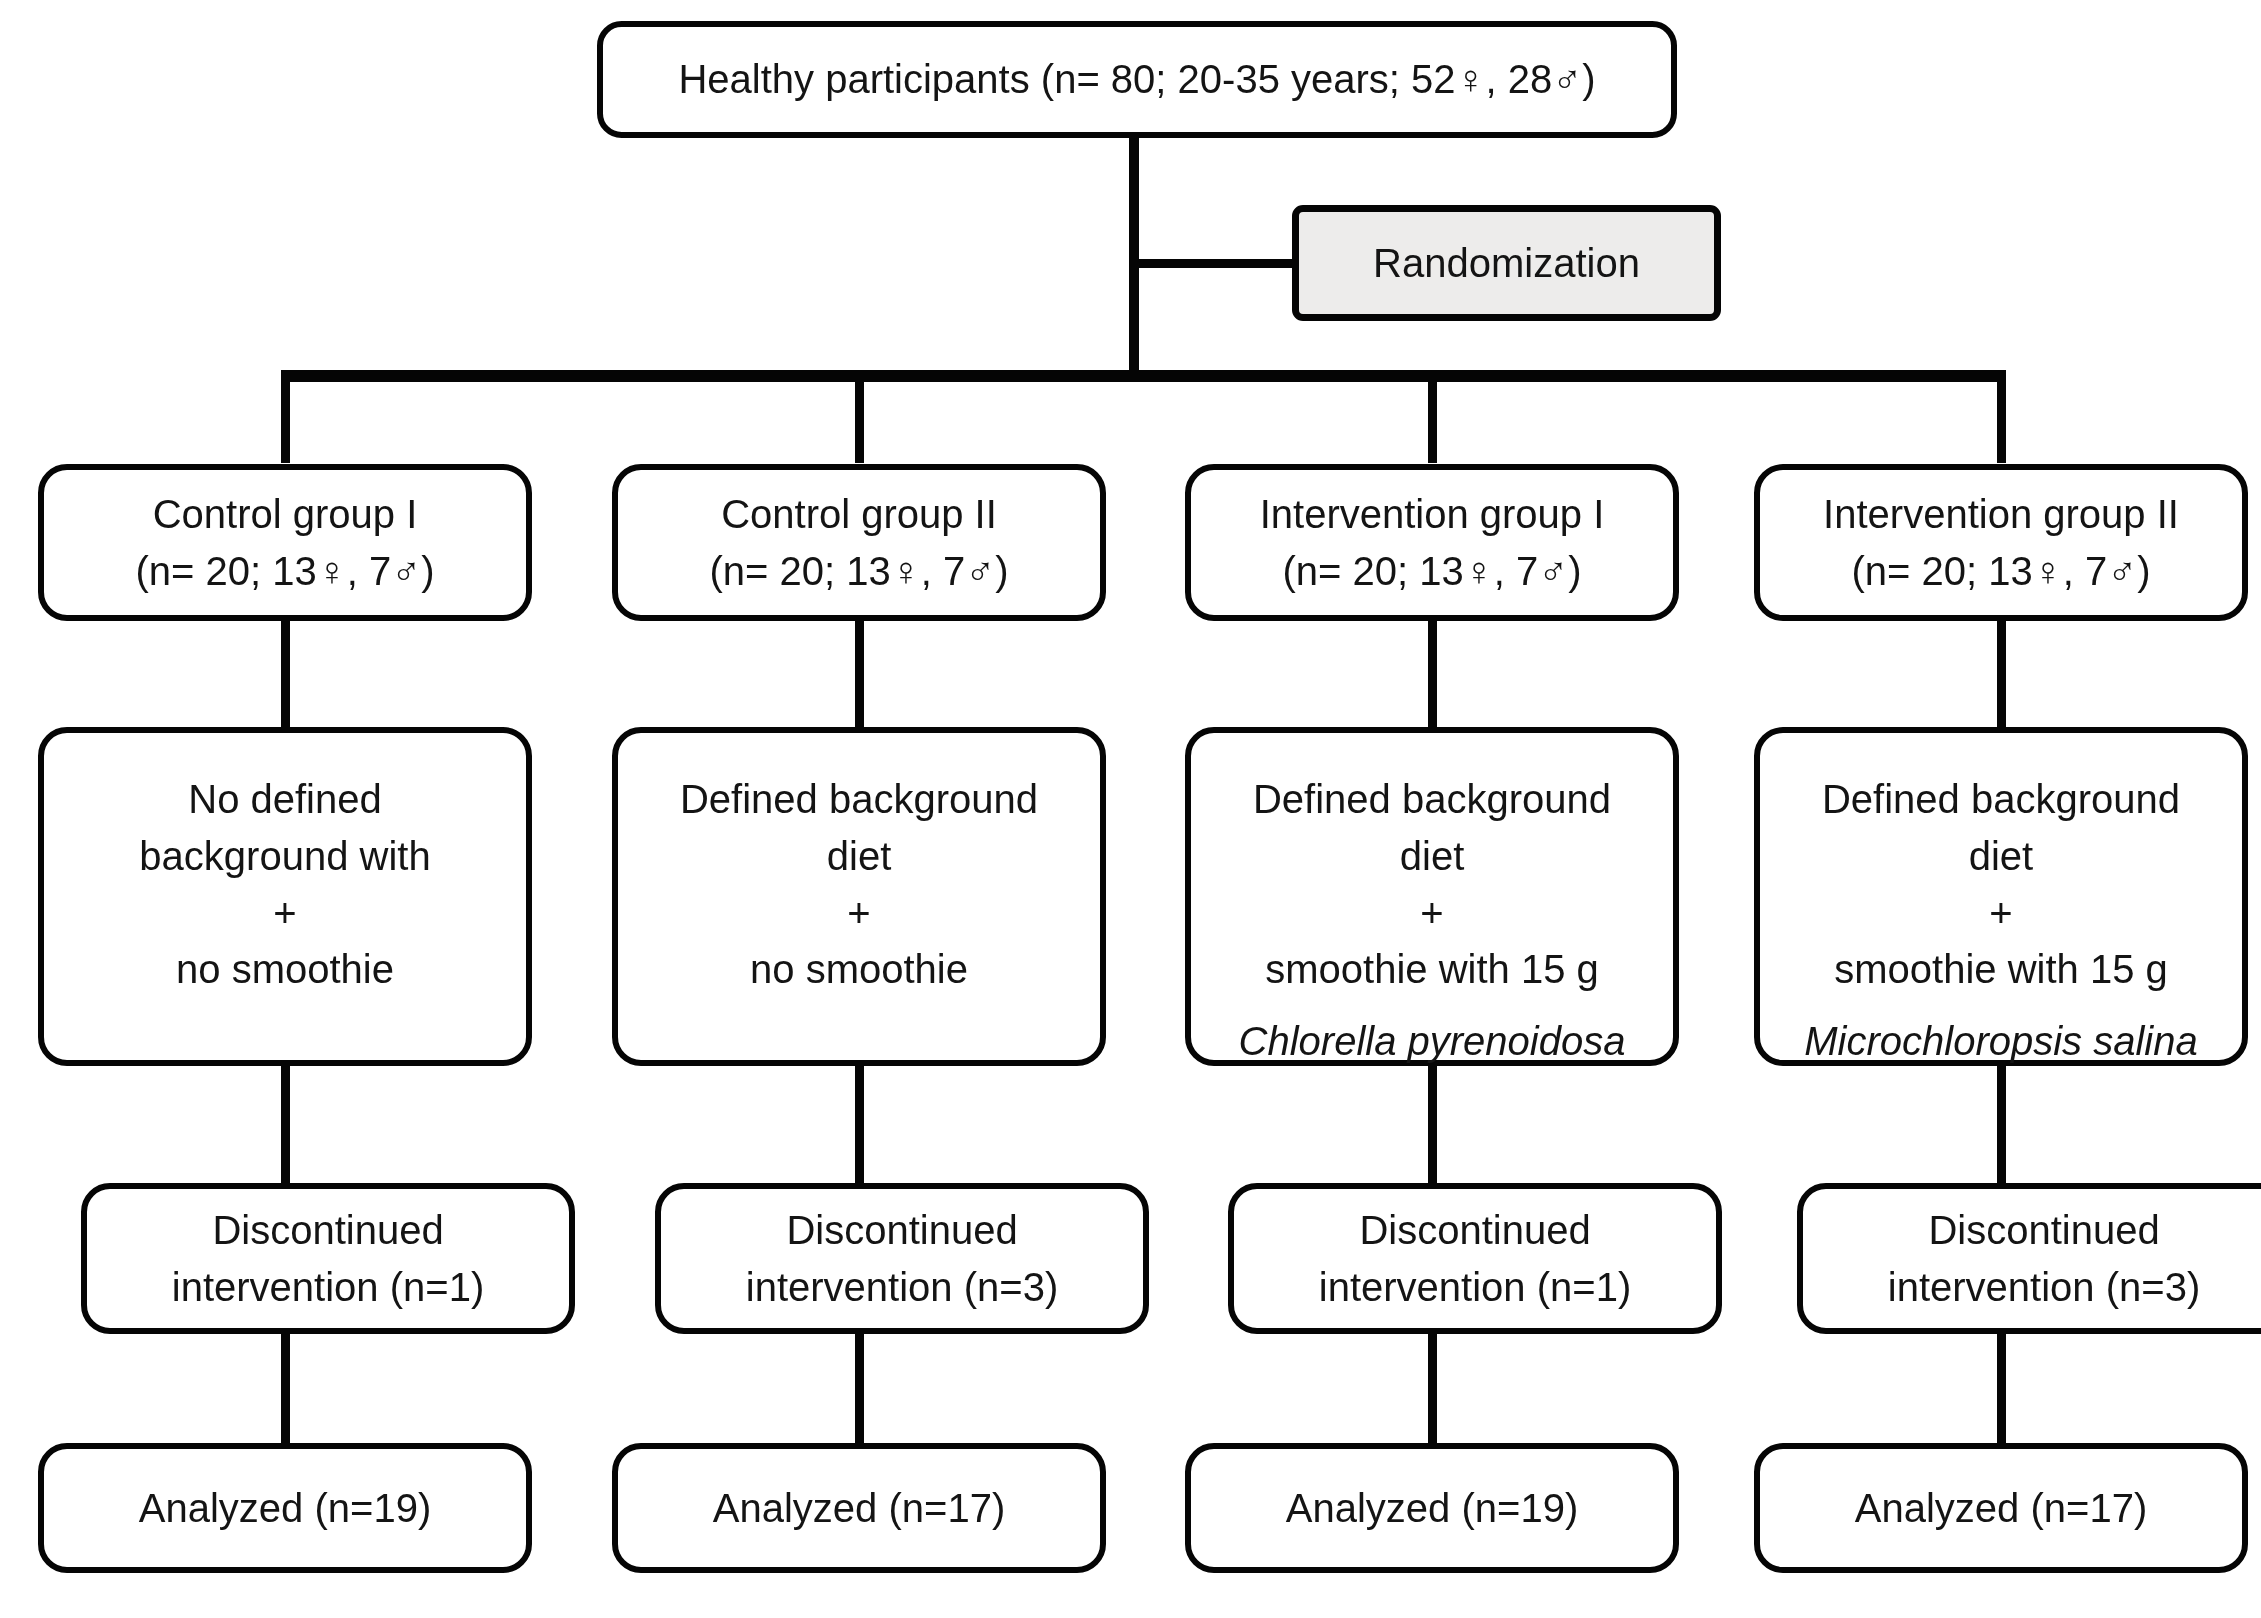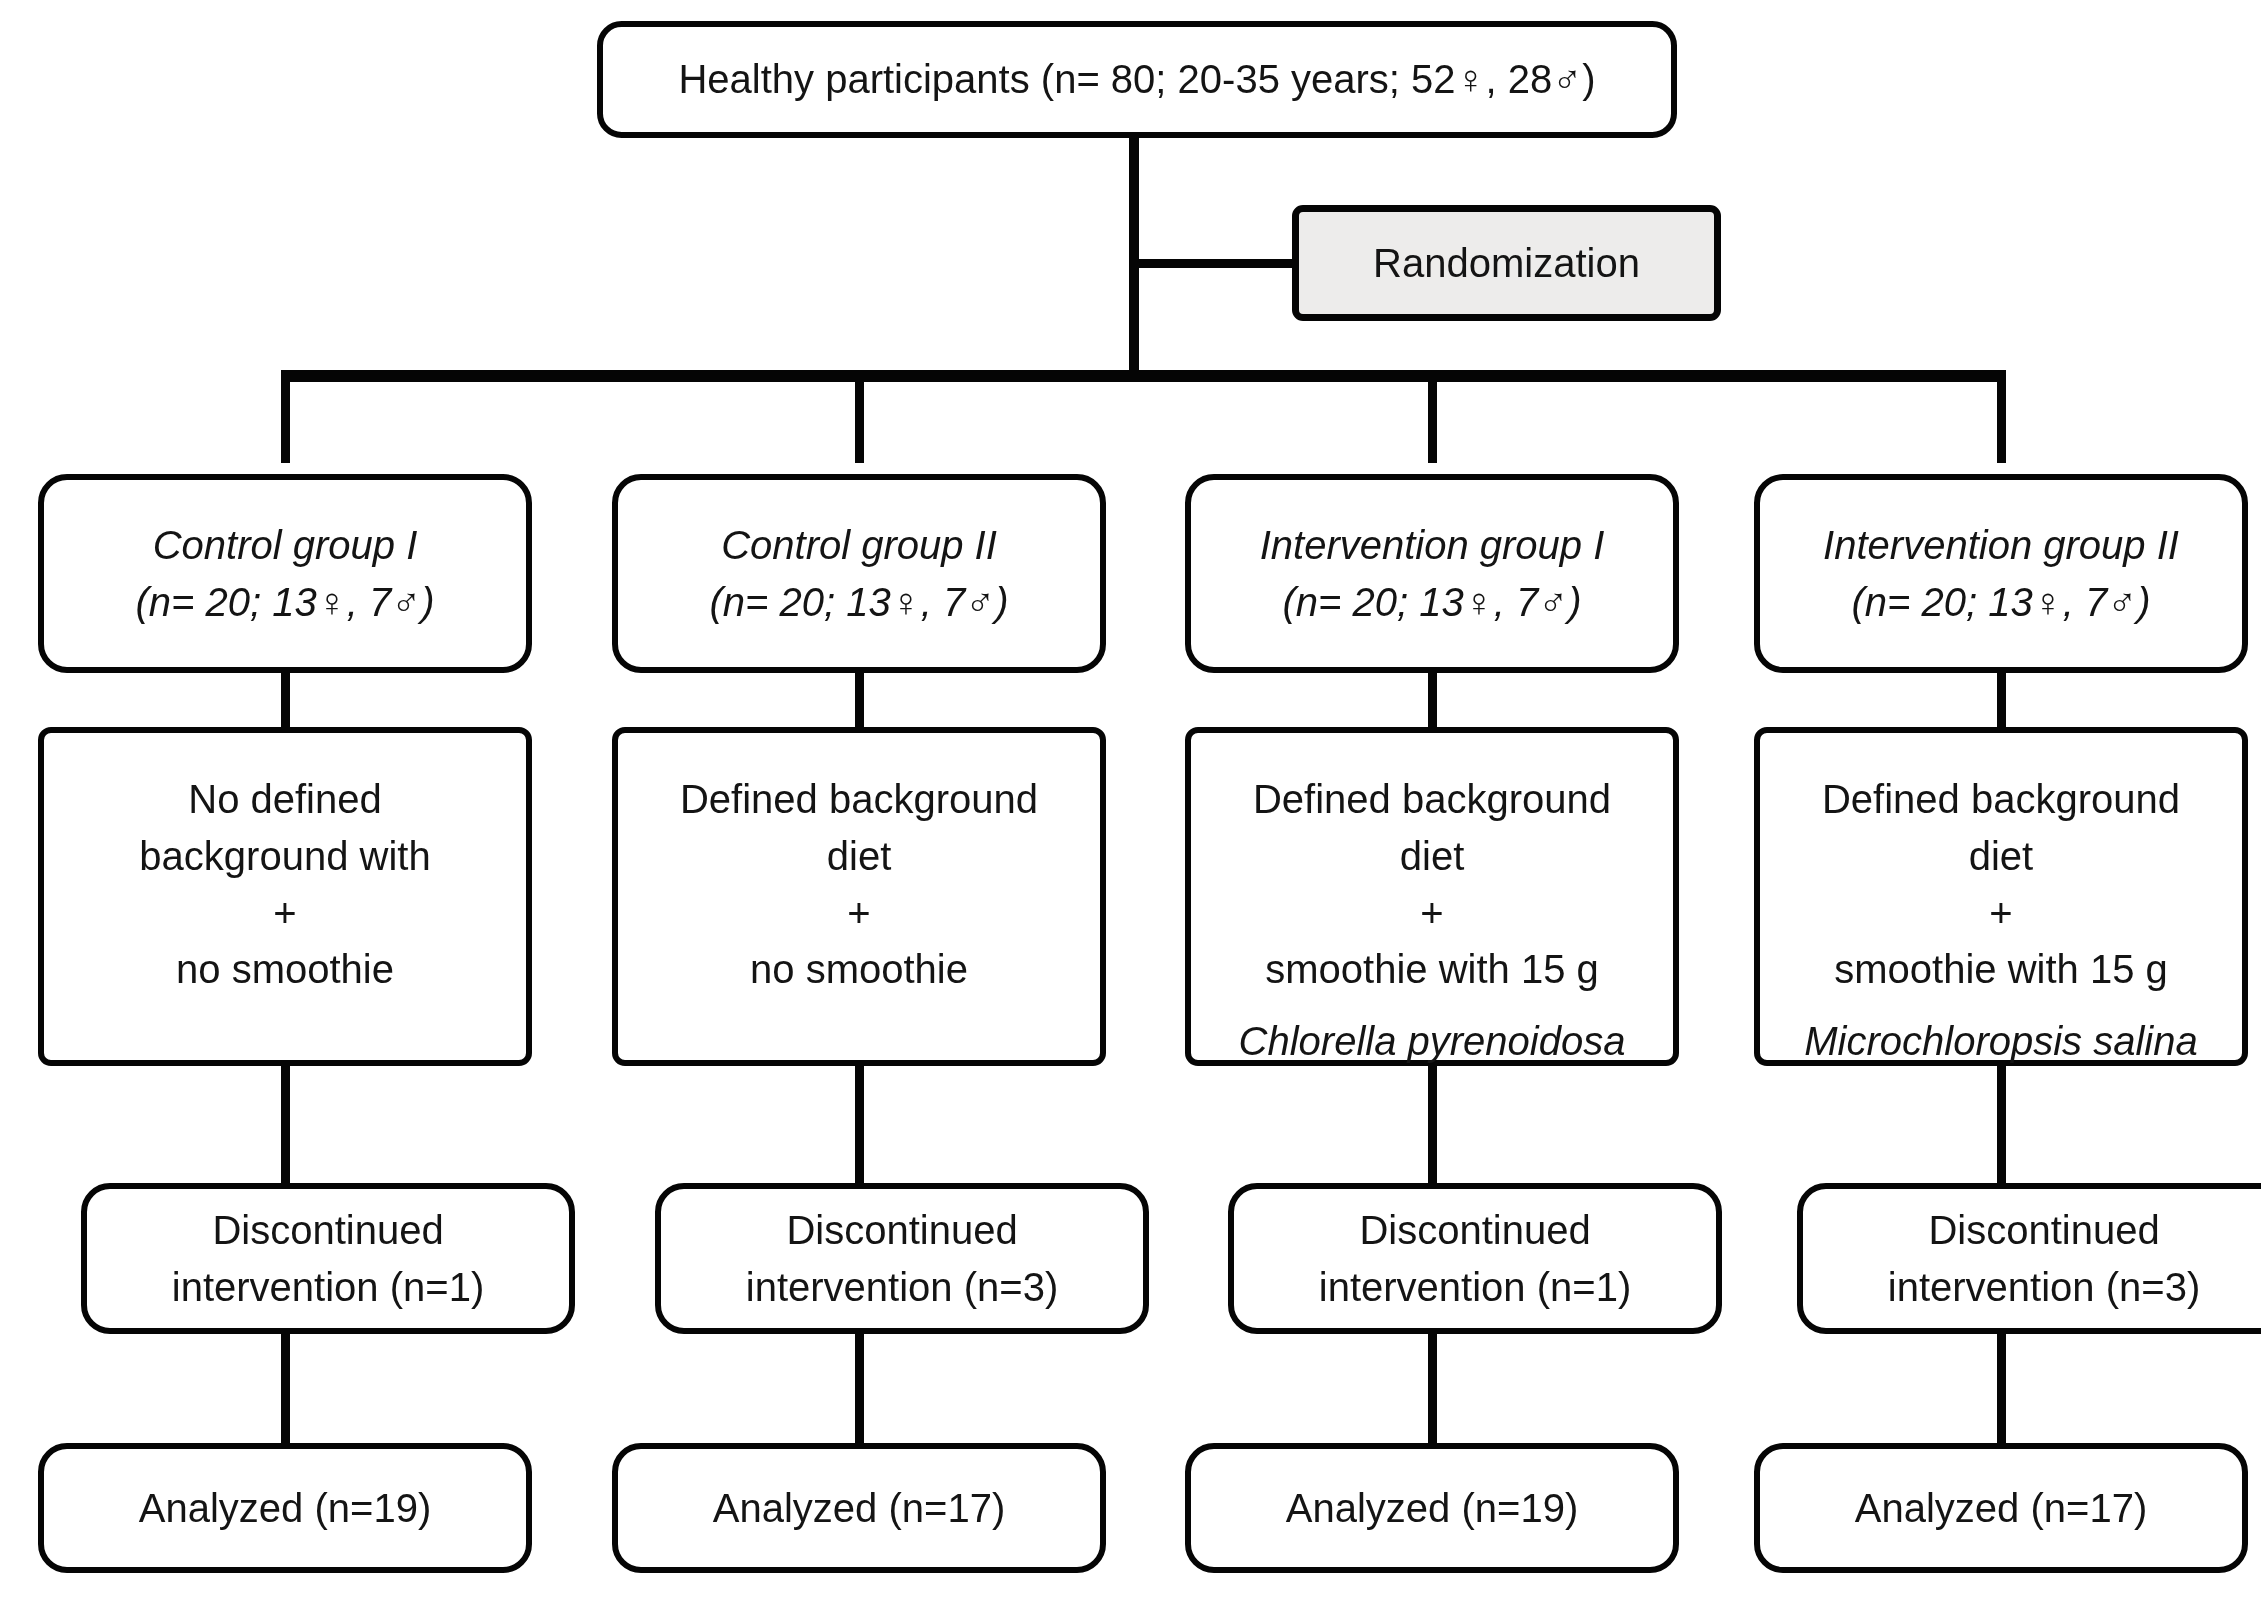--- a/index.html
+++ b/index.html
@@ -49,22 +49,22 @@
     width: 1080px; height: 117px;
     border-radius: 24.6px;
   }
   .rand {
     left: 1292px; top: 205px;
     width: 429px; height: 116px;
     border-radius: 11px;
     border-width: 7.5px;
     background: var(--rand-fill, #edeceb);
   }
-  .grp  { top: 474px;  height: 199px; font-style: italic; }
-  .diet { top: 727px; height: 339px; align-items: flex-start; padding-top: 38px; border-radius: 13px; }
+  .grp  { top: 464px;  height: 157px; }
+  .diet { top: 727px; height: 339px; align-items: flex-start; padding-top: 38px; }
   .disc { top: 1183px; height: 151px; margin-left: 43px; }
   .anlz { top: 1443px; height: 130px; }
   .c1 { left: 38px; }
   .c2 { left: 612px; }
   .c3 { left: 1185px; }
   .c4 { left: 1754px; }
   .lines > div { min-height: 0; }
   .species { font-style: italic; margin-top: 15px; }
 </style>
 </head>

